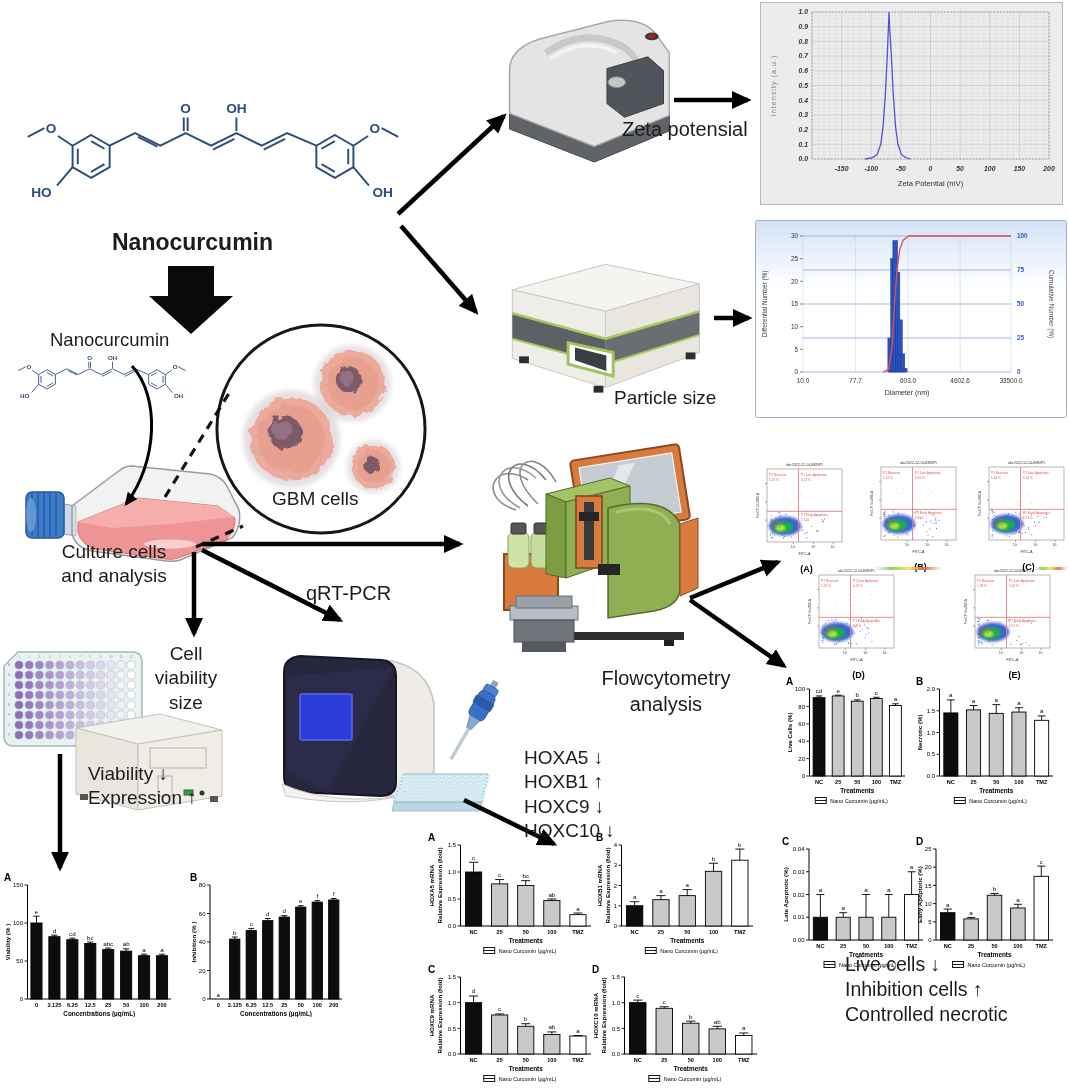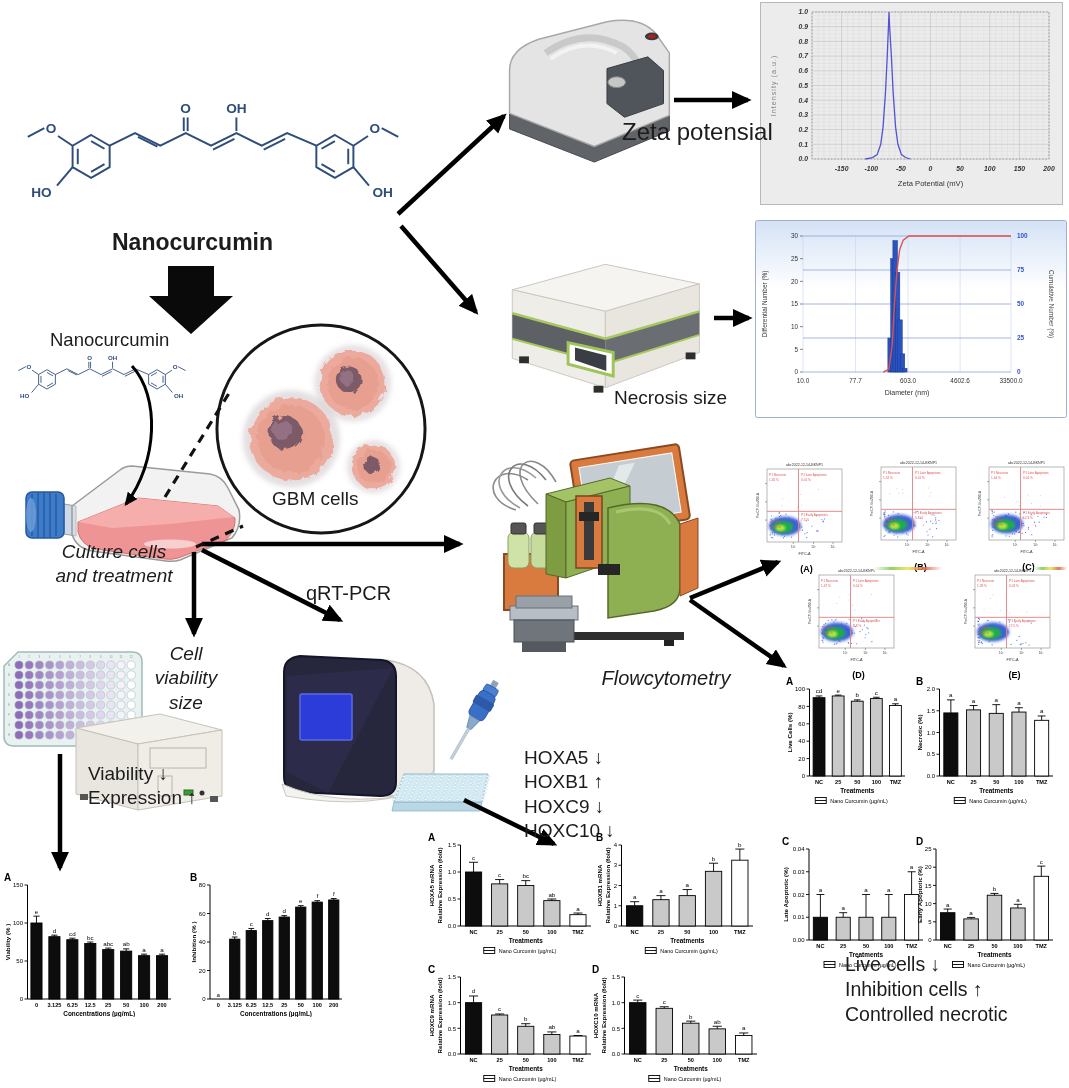--- a/index.html
+++ b/index.html
@@ -1,21 +1,21 @@
 <!DOCTYPE html>
 <html><head>
 <meta charset="utf-8">
 <style>
   html,body{margin:0;padding:0;background:#888;}
   .canvas{position:relative;width:1069px;height:1088px;background:#ffffff;overflow:hidden;
           font-family:"Liberation Sans",sans-serif;color:#161616;}
   .abs{position:absolute;}
   .label{position:absolute;color:#1c1c1c;line-height:1.28;}
   .b{font-weight:bold;}
-  .ctr{text-align:center;font-style:italic;}
+  .ctr{text-align:center;}
   .chart{position:absolute;}
   svg text{font-family:"Liberation Sans",sans-serif;}
 </style>
 </head>
 <body>
 
 <div class="canvas">
 
   <svg width="0" height="0" style="position:absolute">
     <defs>
@@ -1618,46 +1618,47 @@
     </g>
     <path d="M132,366 C160,396 158,462 126,504" stroke="#000" stroke-width="3" fill="none" marker-end="url(#ah)"></path>
     <g stroke="#111" stroke-width="3.2" stroke-dasharray="9,7">
       <line x1="165" y1="497" x2="231" y2="390"></line>
       <line x1="196" y1="547" x2="243" y2="526"></line>
     </g>
     <polygon points="168,266 214,266 214,296 233,296 191,334 149,296 168,296" fill="#0a0a0a"></polygon>
   </svg>
 
   <div class="label b" style="left:112px;top:228px;font-size:23px">Nanocurcumin</div>
-  <div class="label" style="left:622px;top:117px;font-size:24px">Zeta potensial</div>
-  <div class="label" style="left:614px;top:386px;font-size:19px">Necrosis size</div>
+  <div class="label" style="left:622px;top:117px;font-size:20px">Zeta potensial</div>
+  <div class="label" style="left:614px;top:386px;font-size:19px">Particle size</div>
   <div class="label" style="left:50px;top:328px;font-size:18.5px">Nanocurcumin</div>
   <div class="label" style="left:272px;top:487px;font-size:19px">GBM cells</div>
   <div class="label ctr" style="left:28px;top:540px;width:172px;font-size:19px">
     <div>Culture cells</div>
-    <div>and treatment</div>
+    <div>and analysis</div>
   </div>
   <div class="label ctr" style="left:132px;top:642px;width:108px;font-size:19px">
     <div>Cell</div>
     <div>viability</div>
     <div>size</div>
   </div>
   <div class="label" style="left:306px;top:581px;font-size:20px">qRT-PCR</div>
   <div class="label" style="left:88px;top:762px;font-size:19px">
     <div>Viability ↓</div>
     <div>Expression ↑</div>
   </div>
   <div class="label" style="left:524px;top:746px;font-size:19px">
     <div>HOXA5 ↓</div>
     <div>HOXB1 ↑</div>
     <div>HOXC9 ↓</div>
     <div>HOXC10 ↓</div>
   </div>
   <div class="label ctr" style="left:556px;top:666px;width:220px;font-size:20px">
     <div>Flowcytometry</div>
+    <div>analysis</div>
   </div>
   <div class="label" style="left:845px;top:952px;font-size:19.5px">
     <div>Live cells ↓</div>
     <div>Inhibition cells ↑</div>
     <div>Controlled necrotic</div>
   </div>
 
 </div>
 
 </body></html>

